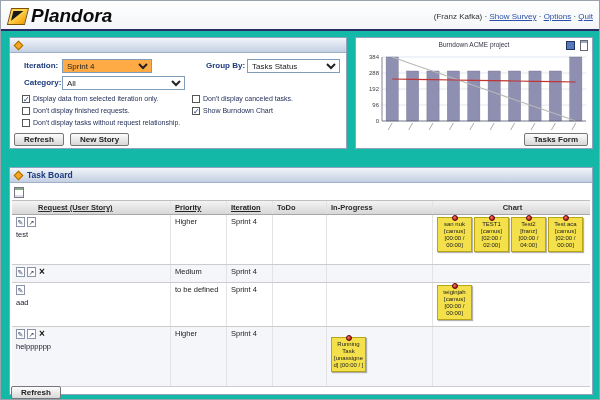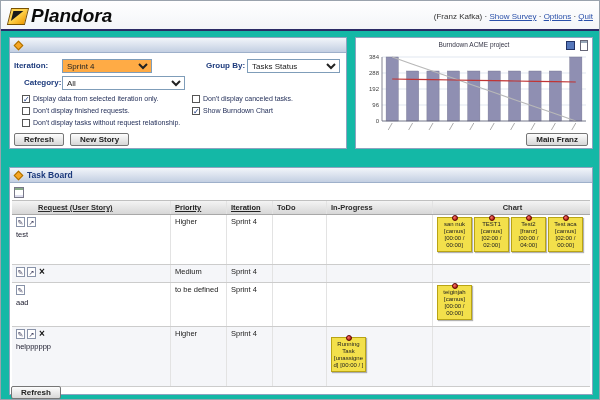--- a/index.html
+++ b/index.html
@@ -102,21 +102,21 @@
     </div>
     <div id="top-right">
       <span>(Franz Kafka)</span><span id="top-links"> · <a href="#">Show Survey</a> · <a href="#">Options</a> · <a href="#">Quit</a></span>
     </div>
   </div>
 
   <div id="agile" class="panel">
     <div class="phead">
       <span class="gem"></span>
     </div>
-    <span class="flabel" style="left:4px;top:23px;">Iteration:</span>
+    <span class="flabel" style="left:14px;top:23px;">Iteration:</span>
     <select class="fsel hl" style="left:52px;top:21px;width:90px;"><option>Sprint 4</option></select>
     <span class="flabel" style="left:196px;top:23px;">Group By:</span>
     <select class="fsel" style="left:237px;top:21px;width:93px;"><option>Tasks Status</option></select>
     <span class="flabel" style="left:14px;top:40px;">Category:</span>
     <select class="fsel" style="left:52px;top:38px;width:123px;"><option>All</option></select>
     <div id="cb-left" class="cbcol" style="left:12px;top:56px;width:172px;">
         <div class="cbrow">
           <span class="cb">✓</span>
           <span class="cblab">Display data from selected iteration only.</span>
         </div>
@@ -176,21 +176,21 @@
         <line x1="95.4" y1="74" x2="91.4" y2="81" stroke="#888" stroke-width="0.7"></line>
         <line x1="115.8" y1="74" x2="111.8" y2="81" stroke="#888" stroke-width="0.7"></line>
         <line x1="136.2" y1="74" x2="132.2" y2="81" stroke="#888" stroke-width="0.7"></line>
         <line x1="156.6" y1="74" x2="152.6" y2="81" stroke="#888" stroke-width="0.7"></line>
         <line x1="177.0" y1="74" x2="173.0" y2="81" stroke="#888" stroke-width="0.7"></line>
         <line x1="197.4" y1="74" x2="193.4" y2="81" stroke="#888" stroke-width="0.7"></line>
         <line x1="217.8" y1="74" x2="213.8" y2="81" stroke="#888" stroke-width="0.7"></line>
       </svg>
     <span class="ico-max"></span>
     <span class="ico-doc"></span>
-    <button class="btn" id="main-form-btn">Main Franz</button>
+    <button class="btn" id="main-form-btn">Tasks Form</button>
   </div>
 
   <div id="task" class="panel">
     <div class="phead">
       <span class="gem"></span>
       <span class="ptitle">Task Board</span>
     </div>
     <span id="tb-export"></span>
     <div id="tb-table">
       <div id="tb-head" class="trow thead">

